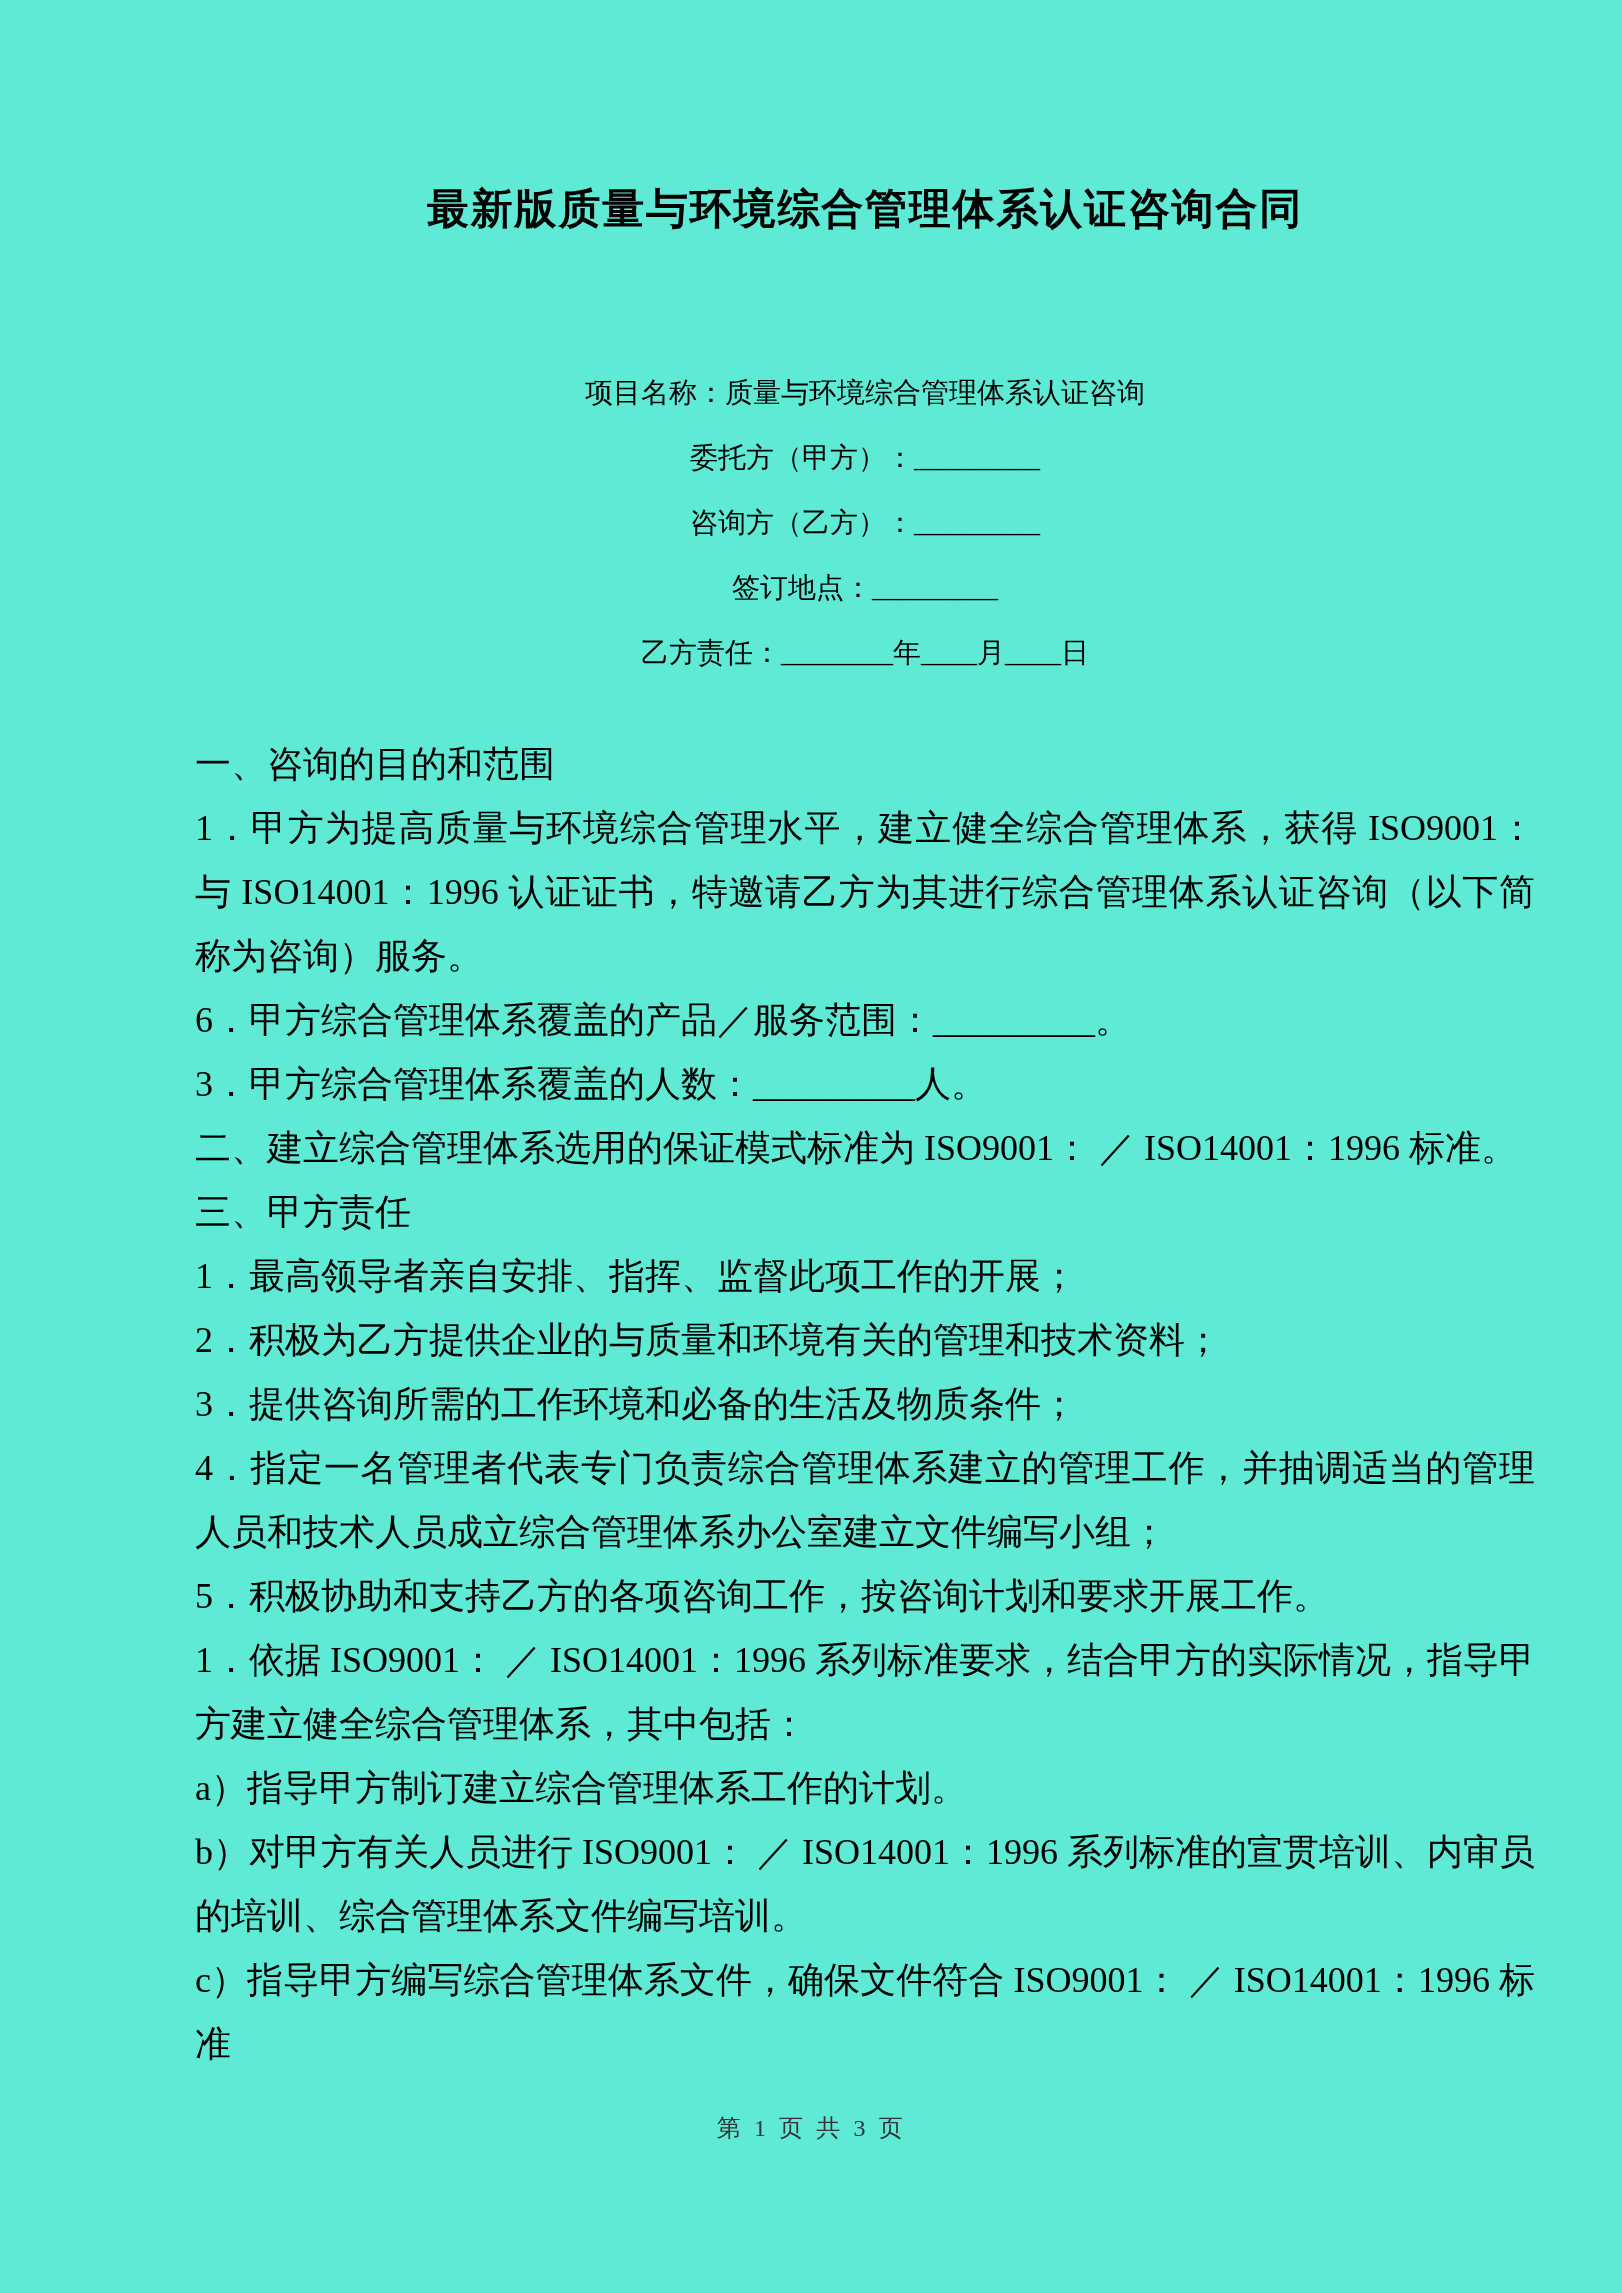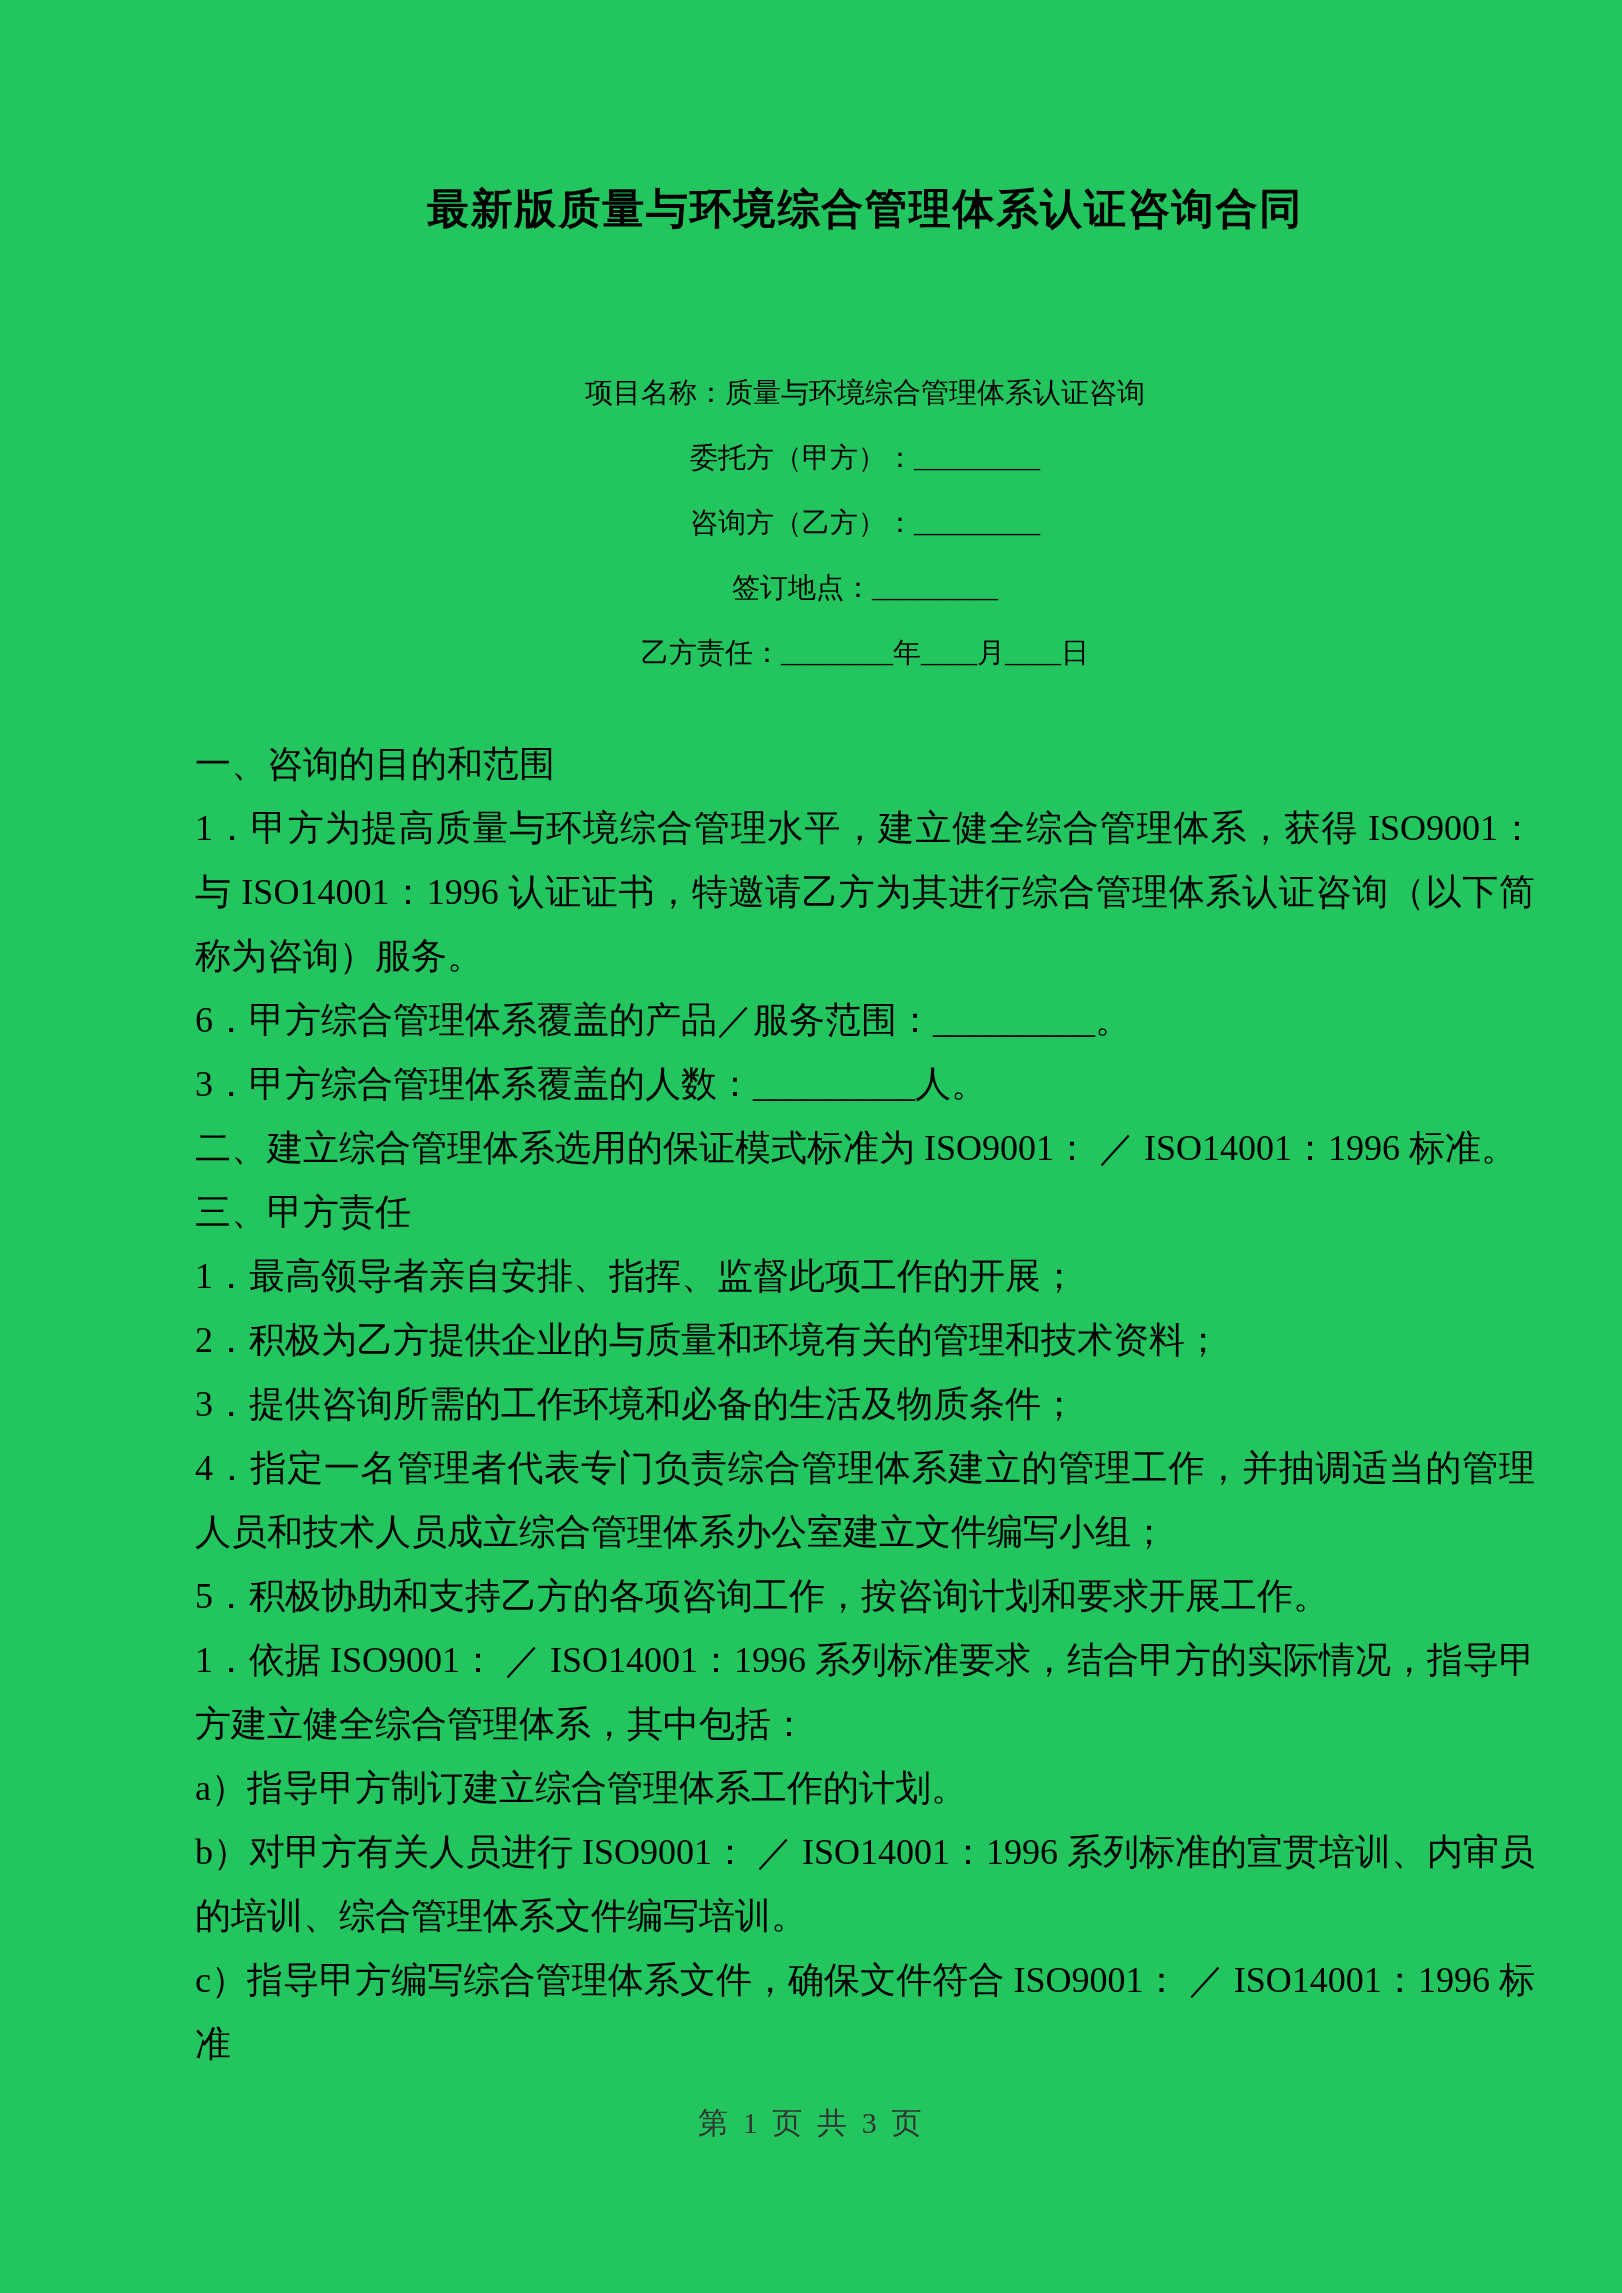--- a/index.html
+++ b/index.html
@@ -6,21 +6,21 @@
     margin: 0;
     padding: 0;
     background: #e8e8e8;
     font-family: "Liberation Serif", "DejaVu Serif", serif;
   }
   .page {
     position: relative;
     width: 1623px;
     height: 2294px;
     margin: 0 auto;
-    background: #22c55e;
+    background: #5eead4;
     box-sizing: border-box;
     padding: 182px 88px 0 195px;
     color: #000000;
     overflow: hidden;
   }
   .title {
     font-size: 42px;
     font-weight: bold;
     text-align: center;
     margin: 0 0 123px 0;
@@ -43,21 +43,21 @@
     line-height: 64px;
     text-align: justify;
     white-space: pre-wrap;
   }
   .footer {
     position: absolute;
     left: 0;
     right: 0;
     bottom: 150px;
     text-align: center;
-    font-size: 30px;
+    font-size: 24px;
     letter-spacing: 3.6px;
     color: #333333;
   }
 </style>
 </head>
 <body>
 
 <div class="page">
 
   <h1 class="title">最新版质量与环境综合管理体系认证咨询合同</h1>

